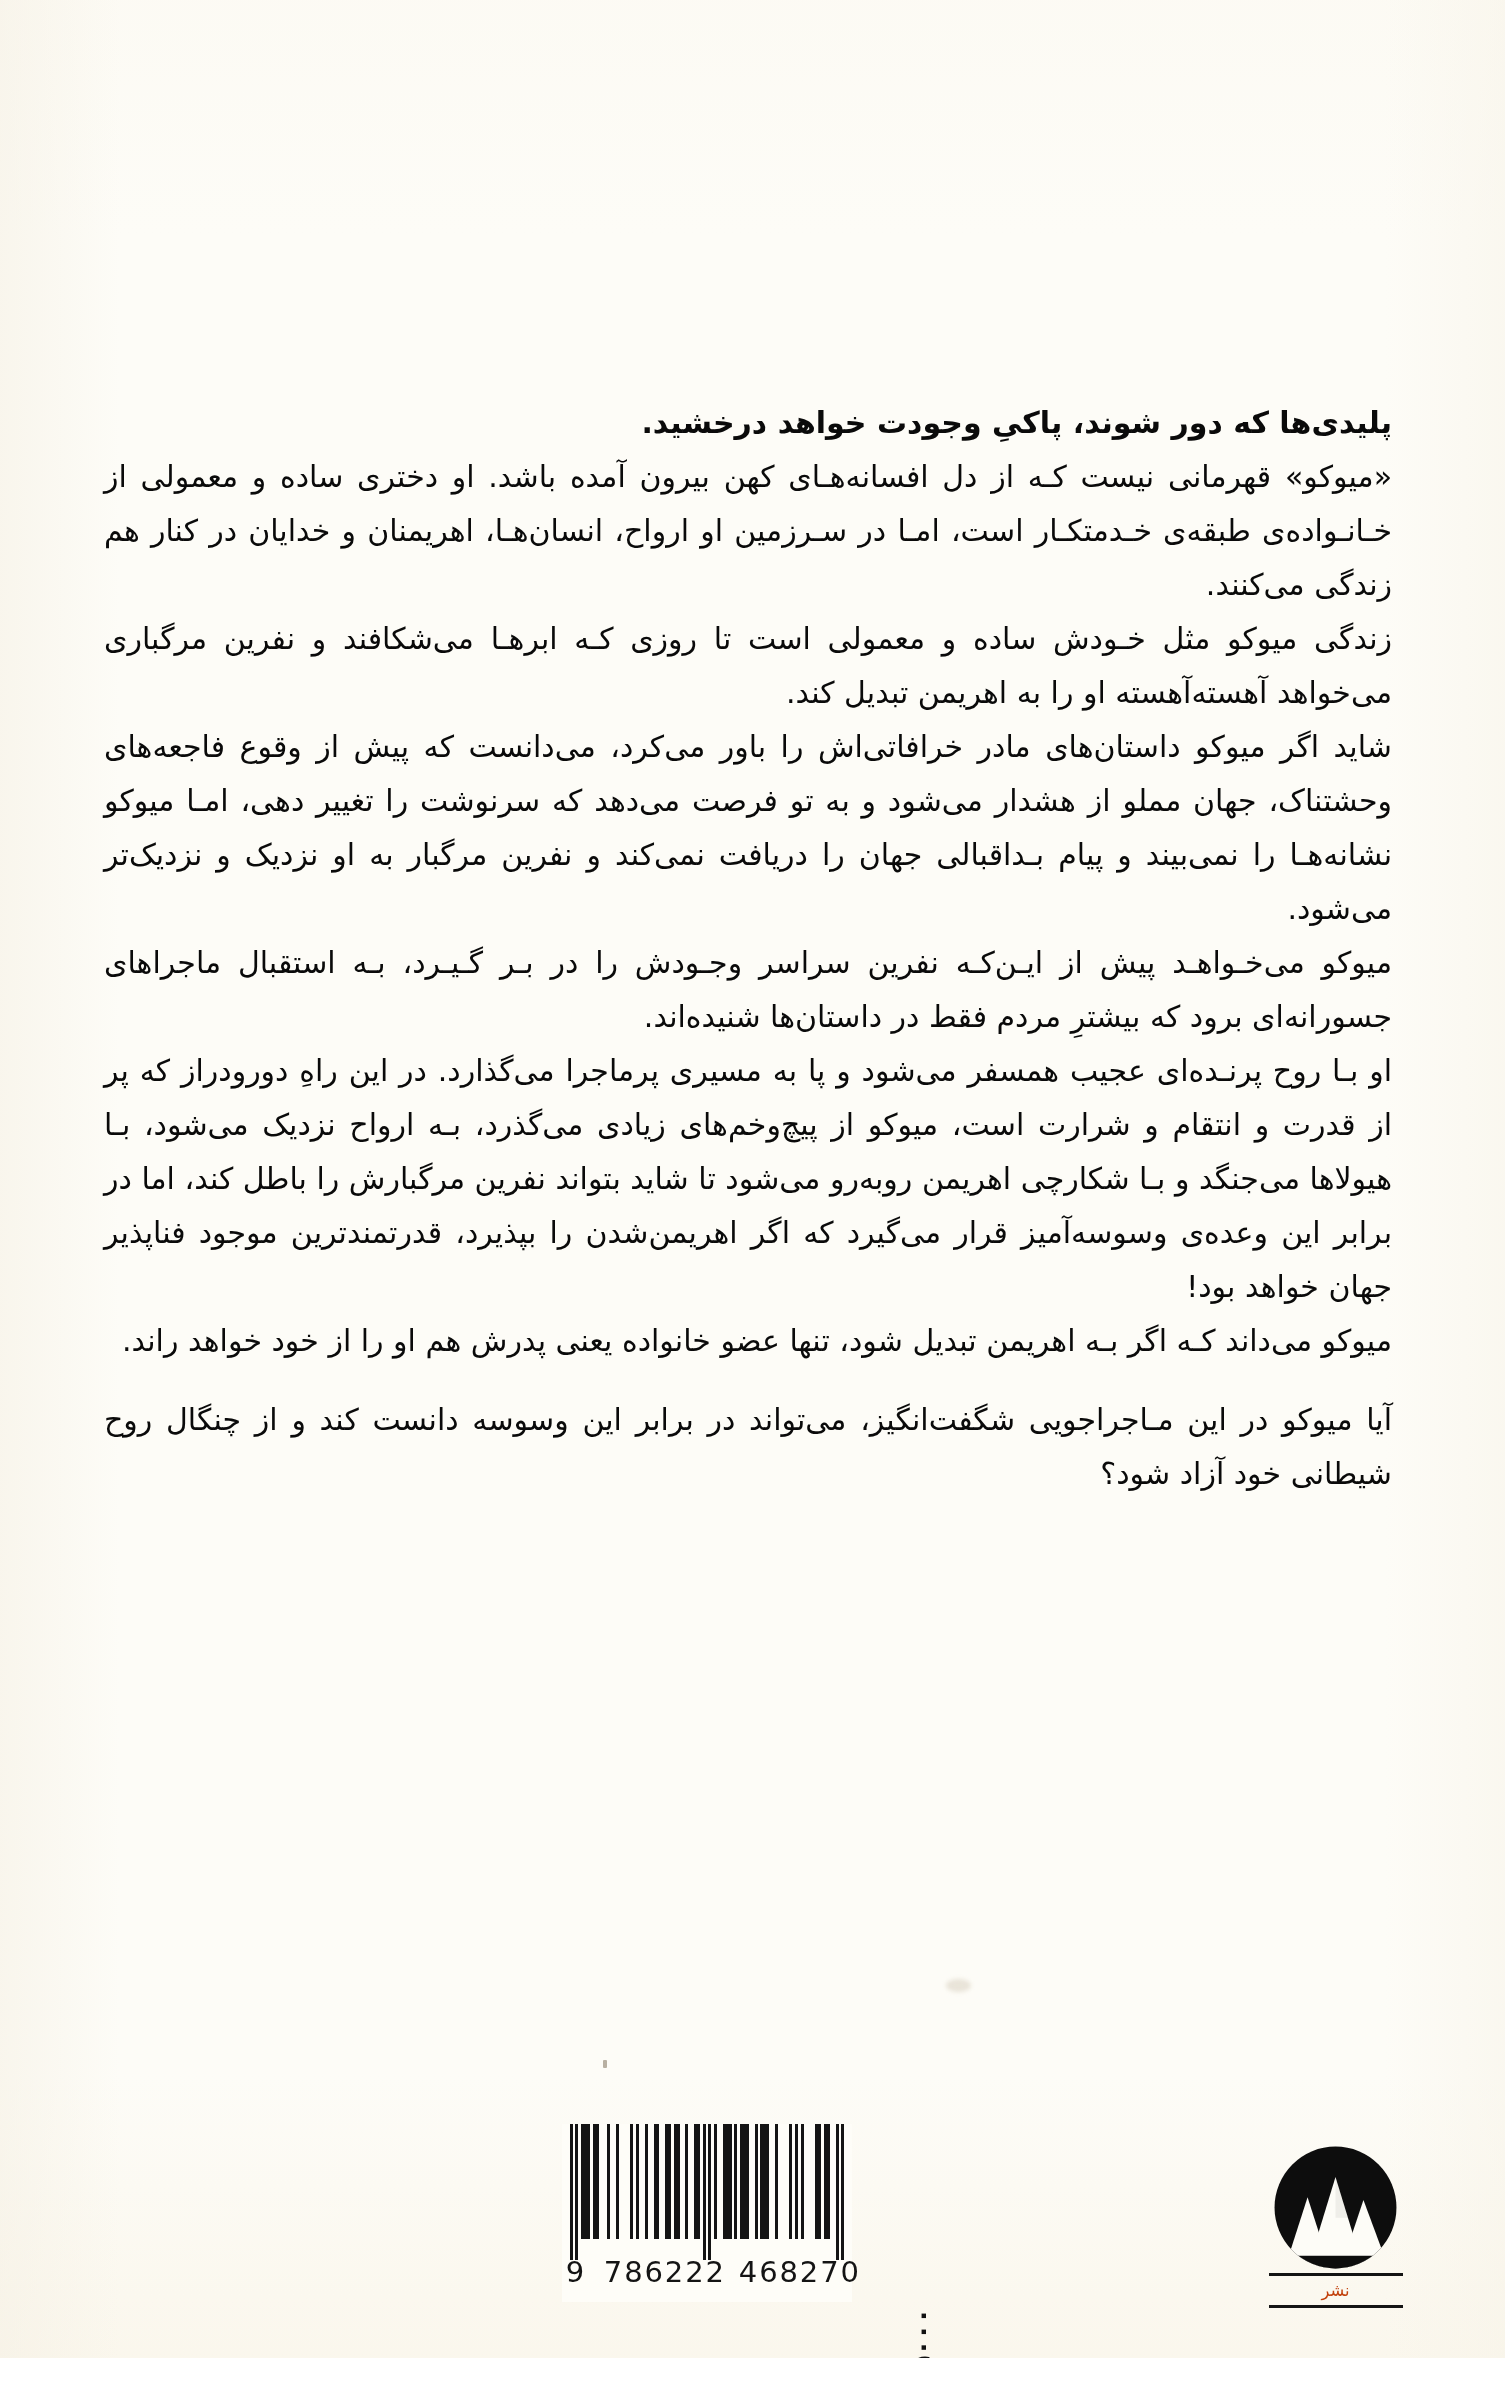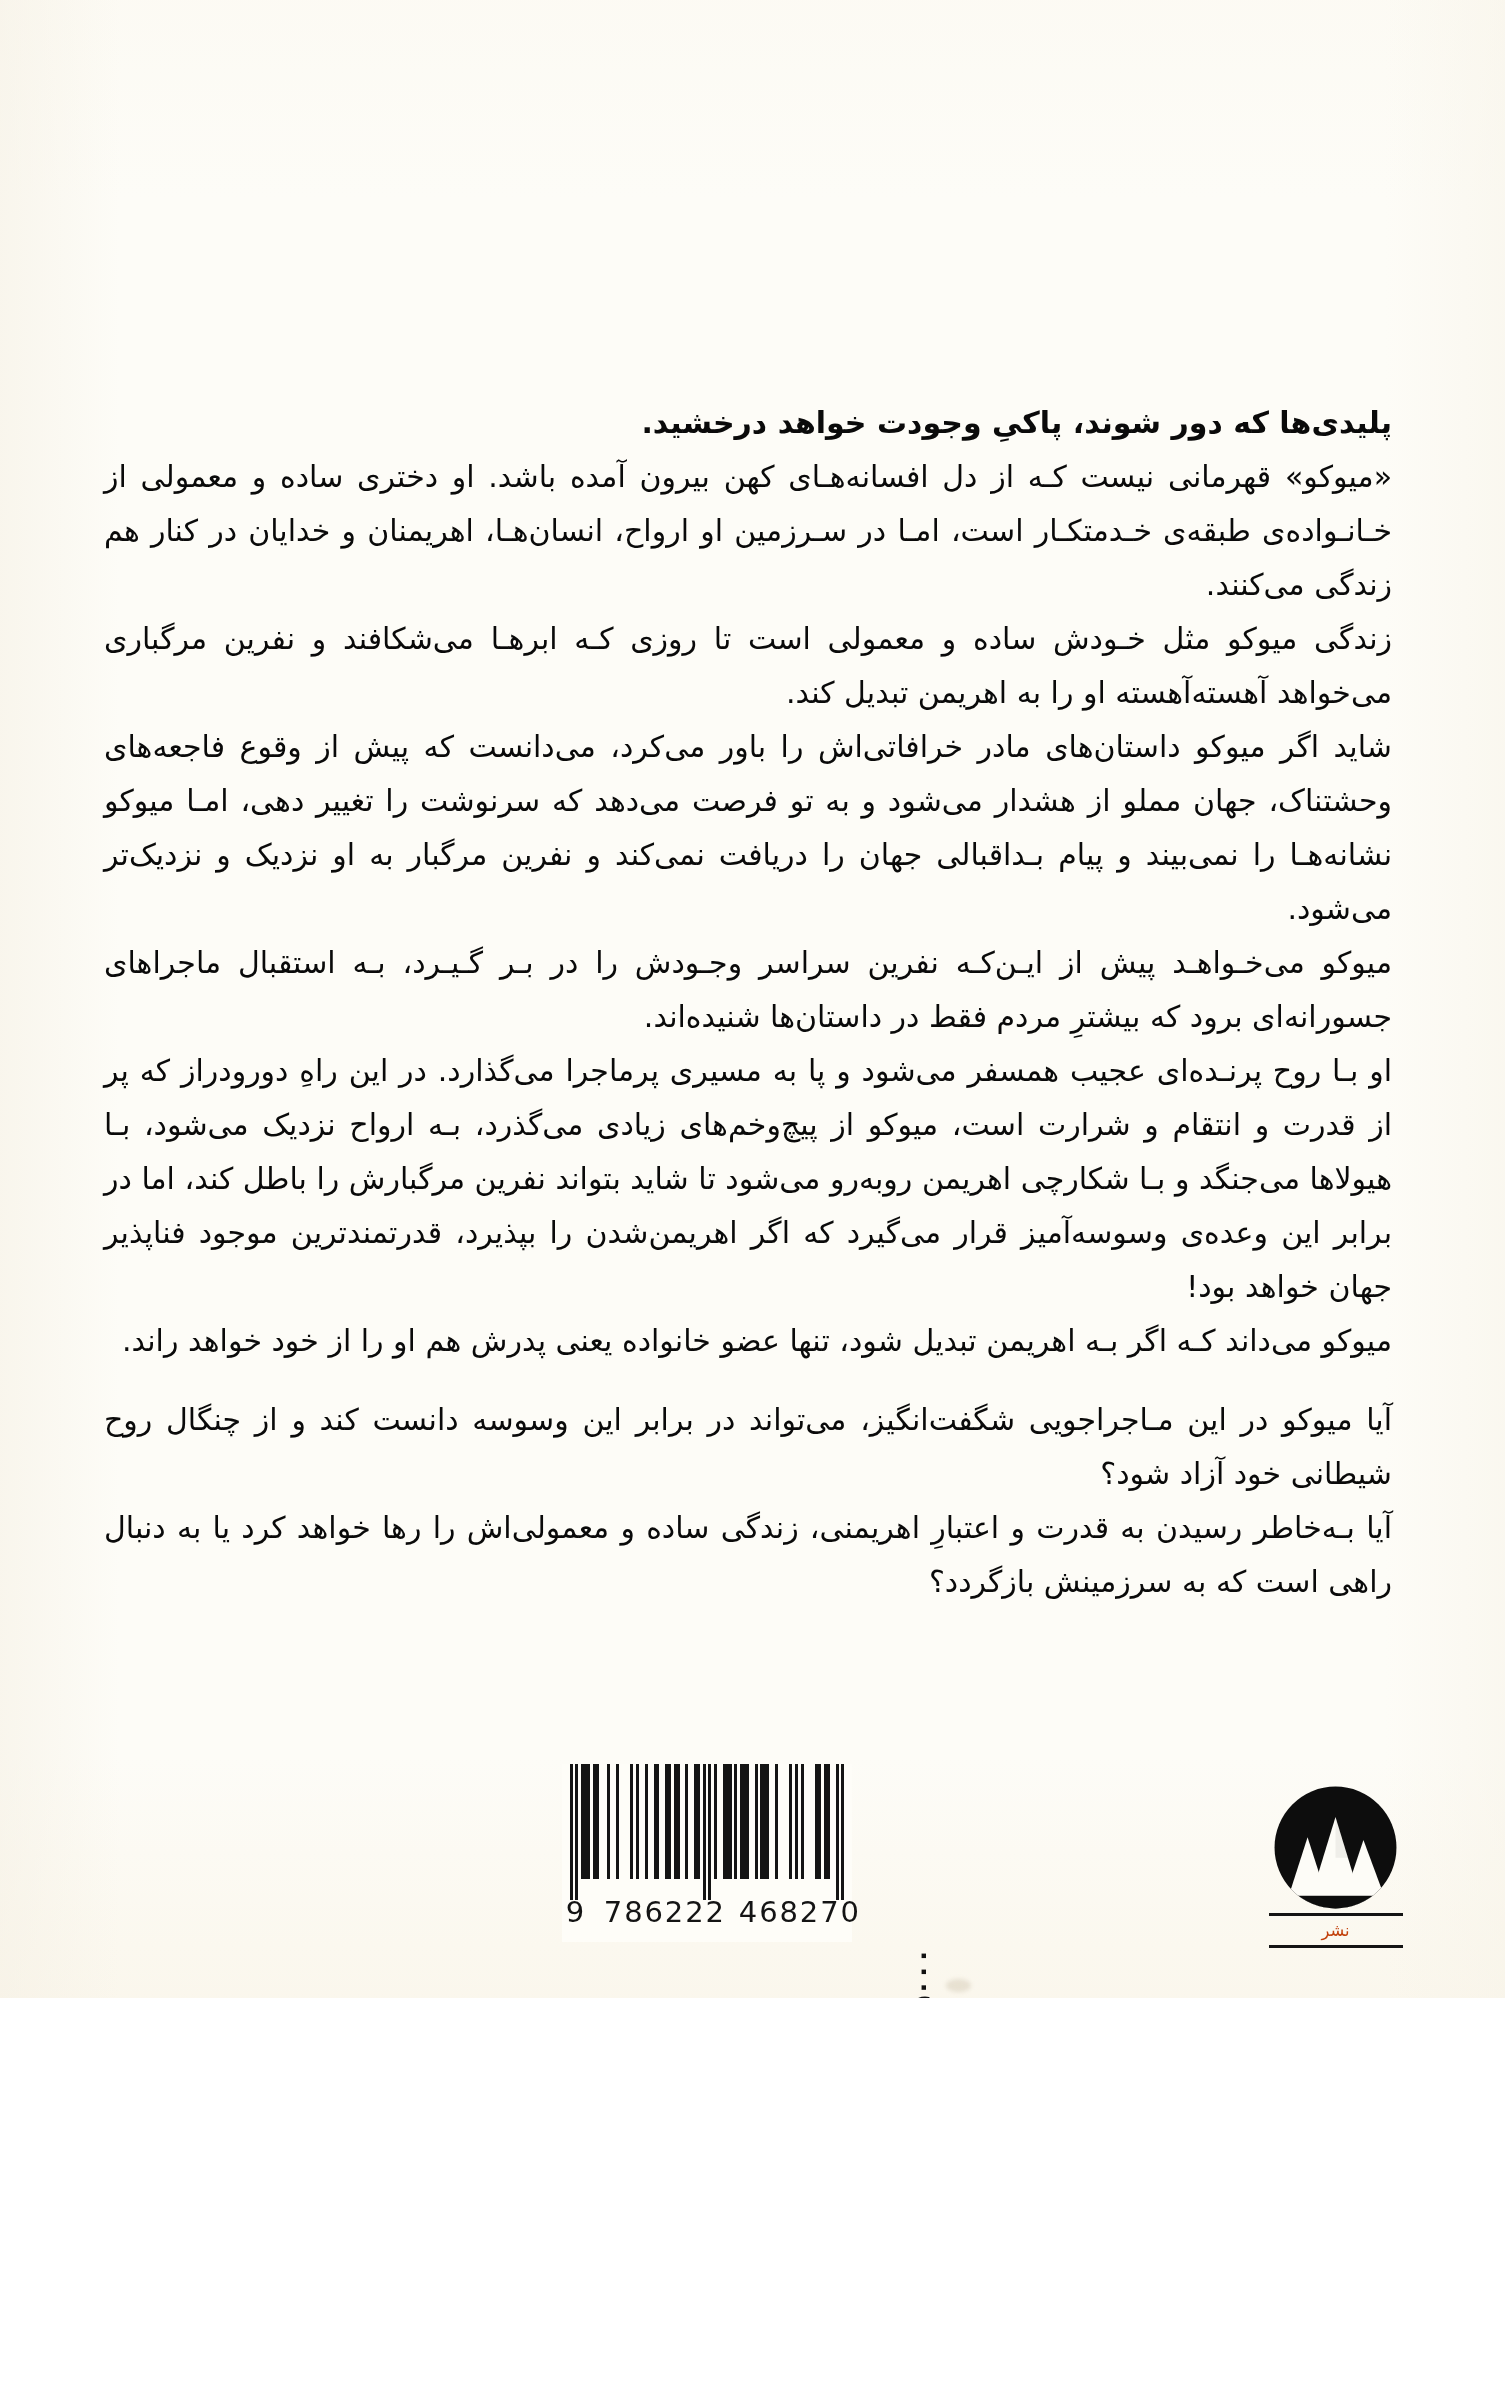--- a/index.html
+++ b/index.html
@@ -5,21 +5,21 @@
 <style>
   html, body {
     margin: 0;
     padding: 0;
     background: #ffffff;
   }
 
   .page {
     position: relative;
     width: 1505px;
-    height: 1998px;
+    height: 2358px;
     margin: 0 auto;
     background: #fdfcf7;
     overflow: hidden;
     font-family: "DejaVu Sans", "Liberation Sans", sans-serif;
   }
 
   
   .paper-tint {
     position: absolute;
     inset: 0;
@@ -198,21 +198,20 @@
 
   <div class="blurb">
     <p class="lead">پلیدی‌ها که دور شوند، پاکیِ وجودت خواهد درخشید.</p>
     <p>«میوکو» قهرمانی نیست کـه از دل افسانه‌هـای کهن بیرون آمده باشد. او دختری ساده و معمولی از خـانـواده‌ی طبقه‌ی خـدمتکـار است، امـا در سـرزمین او ارواح، انسان‌هـا، اهریمنان و خدایان در کنار هم زندگی می‌کنند.</p>
     <p>زندگی میوکو مثل خـودش ساده و معمولی است تا روزی کـه ابرهـا می‌شکافند و نفرین مرگباری می‌خواهد آهسته‌آهسته او را به اهریمن تبدیل کند.</p>
     <p>شاید اگر میوکو داستان‌های مادر خرافاتی‌اش را باور می‌کرد، می‌دانست که پیش از وقوع فاجعه‌های وحشتناک، جهان مملو از هشدار می‌شود و به تو فرصت می‌دهد که سرنوشت را تغییر دهی، امـا میوکو نشانه‌هـا را نمی‌بیند و پیام بـداقبالی جهان را دریافت نمی‌کند و نفرین مرگبار به او نزدیک و نزدیک‌تر می‌شود.</p>
     <p>میوکو می‌خـواهـد پیش از ایـن‌کـه نفرین سراسر وجـودش را در بـر گـیـرد، بـه استقبال ماجراهای جسورانه‌ای برود که بیشترِ مردم فقط در داستان‌ها شنیده‌اند.</p>
     <p>او بـا روح پرنـده‌ای عجیب همسفر می‌شود و پا به مسیری پرماجرا می‌گذارد. در این راهِ دورودراز که پر از قدرت و انتقام و شرارت است، میوکو از پیچ‌وخم‌های زیادی می‌گذرد، بـه ارواح نزدیک می‌شود، بـا هیولاها می‌جنگد و بـا شکارچی اهریمن روبه‌رو می‌شود تا شاید بتواند نفرین مرگبارش را باطل کند، اما در برابر این وعده‌ی وسوسه‌آمیز قرار می‌گیرد که اگر اهریمن‌شدن را بپذیرد، قدرتمندترین موجود فناپذیر جهان خواهد بود!</p>
     <p>میوکو می‌داند کـه اگر بـه اهریمن تبدیل شود، تنها عضو خانواده یعنی پدرش هم او را از خود خواهد راند.</p>
     <p class="q-block">آیا میوکو در این مـاجراجویی شگفت‌انگیز، می‌تواند در برابر این وسوسه دانست کند و از چنگال روح شیطانی خود آزاد شود؟</p>
-    <p>آیا بـه‌خاطر رسیدن به قدرت و اعتبارِ اهریمنی، زندگی ساده و معمولی‌اش را رها خواهد کرد یا به دنبال راهی است که به سرزمینش بازگردد؟</p>
   </div>
 
   <div class="faint-smudge"></div>
   <div class="faint-dot"></div>
 
   <div class="bottom-strip">
 
     <div class="price-tag">۱۷۵۰۰۰ تومان</div>
 
     <div class="barcode-wrap">

